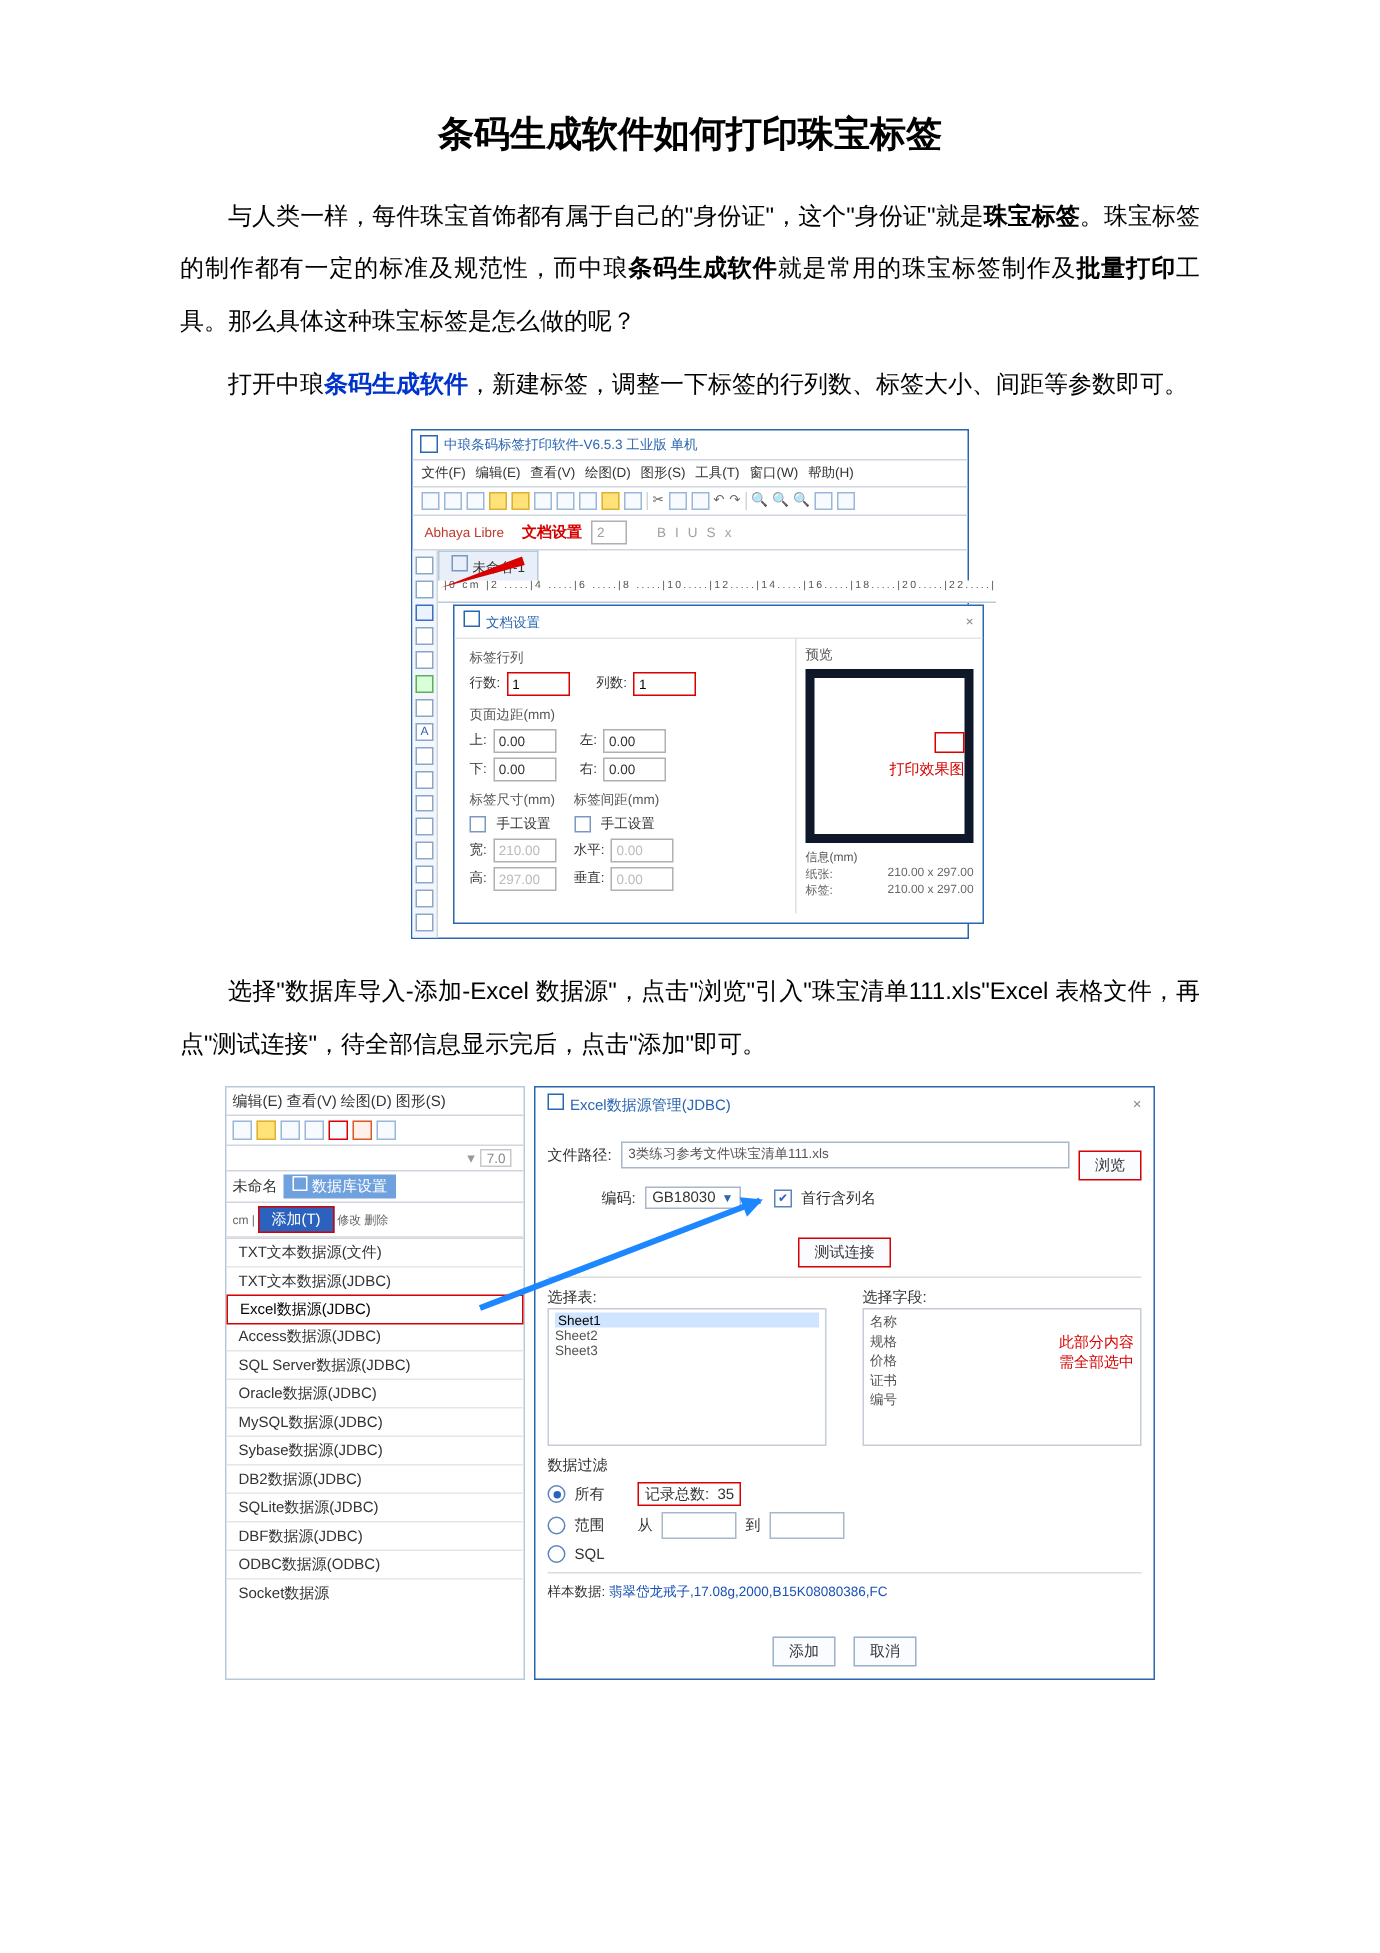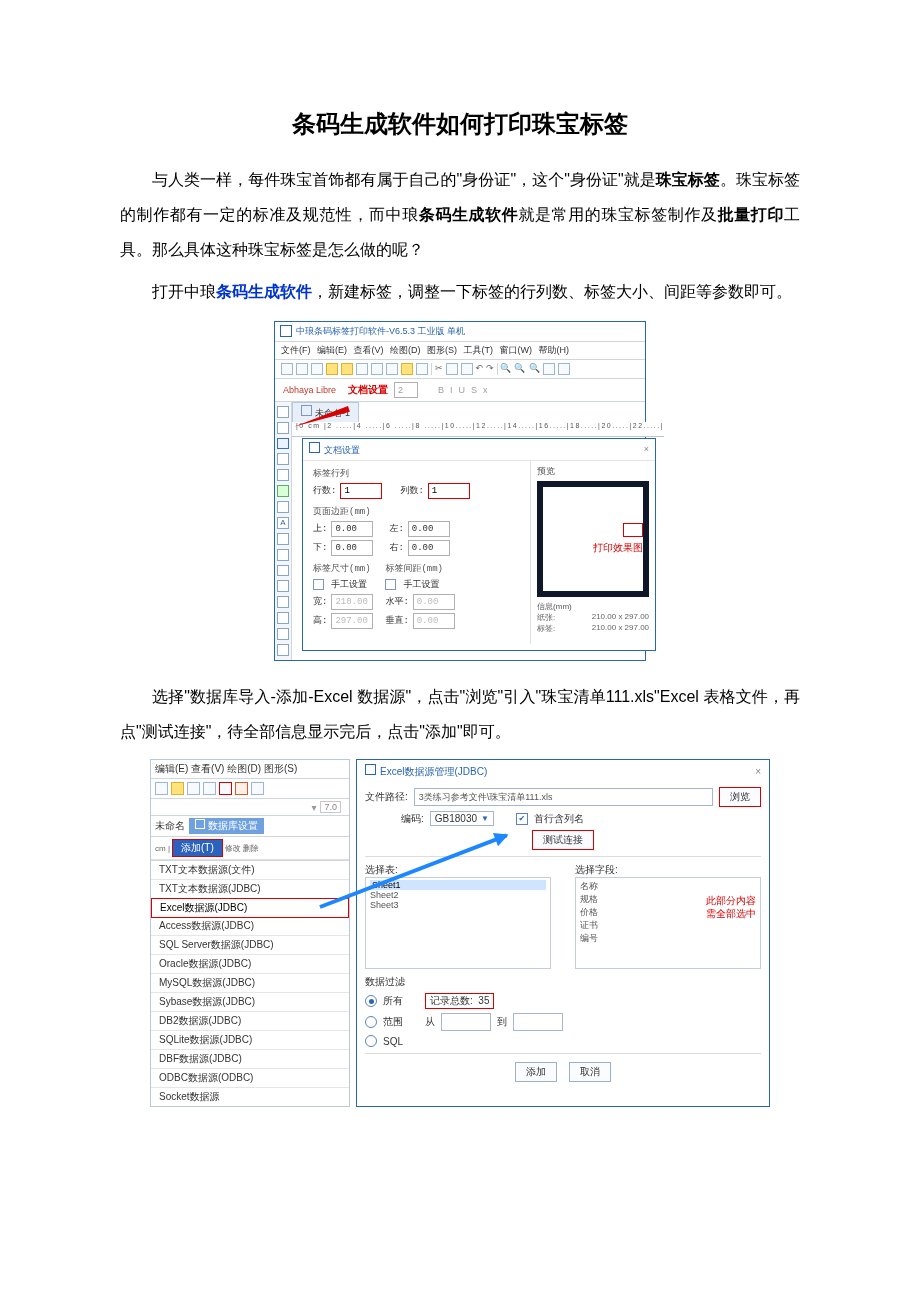--- a/index.html
+++ b/index.html
@@ -5,21 +5,21 @@
   body {
     margin: 0;
     background: #fff;
     font-family: "Microsoft YaHei", "SimSun", Arial, sans-serif;
   }
   .page {
     width: 920px;
     min-height: 1302px;
     background: #fff;
     box-sizing: border-box;
-    padding: 108px 120px 60px 120px;
+    padding: 73px 120px 60px 120px;
   }
   h1.title {
     text-align: center;
     font-size: 24px;
     font-weight: bold;
     margin: 0 0 22px 0;
   }
   p.body {
     font-size: 16px;
     line-height: 2.2;
@@ -120,21 +120,21 @@
     padding:3px 7px;
   }
   .app-shot1 .innerdialog .dtab.active {
     border:1px solid #c9c9c9; border-bottom:1px solid #fff; background:#fff;
     position:relative; top:1px;
   }
   .app-shot1 .innerdialog .body2 {
     display:flex;
   }
   .app-shot1 .leftform {
-    flex:1; padding:6px 10px;font-family:Liberation Mono, monospace;
+    flex:1; padding:6px 10px;
   }
   .app-shot1 .group {
     margin-bottom:6px;
   }
   .app-shot1 .grouptitle { color:#555; margin-bottom:3px; }
   .app-shot1 .row { display:flex; align-items:center; gap:4px; margin-bottom:3px; }
   .app-shot1 .inp {
     border:1px solid #b0b0b0; height:14px; padding:0 3px; background:#fff;
     display:inline-flex; align-items:center; min-width:34px;
   }
@@ -251,21 +251,21 @@
     color:#2a65b0; padding:0 0 4px 0;
   }
   .shot2 .col-right .row2 {
     display:flex; align-items:center; gap:6px; margin:4px 0;
   }
   .shot2 .col-right .inpt {
     border:1px solid #a7b7c9; height:16px; padding:0 4px; font-size:9px; color:#555;
     display:inline-flex; align-items:center;
   }
   .shot2 .col-right .btn {
-    border:1px solid #9bb0c6; padding:2px 10px; background:#fafcff; font-size:10px;
+    border:1px solid #9bb0c6; padding:2px 10px; background:#fafcff; font-size:10px;margin-top:15px;
   }
   .shot2 .col-right .btn.red { border:1.5px solid #d80000; }
   .shot2 .col-right .sel {
     border:1px solid #a7b7c9; padding:1px 4px; display:inline-flex; align-items:center; gap:4px;
     font-size:10px;
   }
   .shot2 .col-right .sel .caret { font-size:8px; color:#2a65b0; }
   .shot2 .col-right .chk2 {
     width:10px; height:10px; border:1px solid #5a84c0; display:inline-flex;
     align-items:center; justify-content:center; color:#2a62be; font-size:8px;
@@ -593,20 +593,24 @@
           <span class="inpt" style="width:40px"></span>
           <span>到</span>
           <span class="inpt" style="width:40px"></span>
         </div>
         <div class="row2">
           <span class="radio"></span>
           <span>SQL</span>
         </div>
       </div>
       <hr>
+      <div class="sample">
+        <span>样本数据:</span>
+        <span class="blue">翡翠岱龙戒子,17.08g,2000,B15K08080386,FC</span>
+      </div>
       <div class="btnrow">
         <span class="btn">添加</span>
         <span class="btn">取消</span>
       </div>
     </div>
   </div>
   </div>
 
 </div>
 

